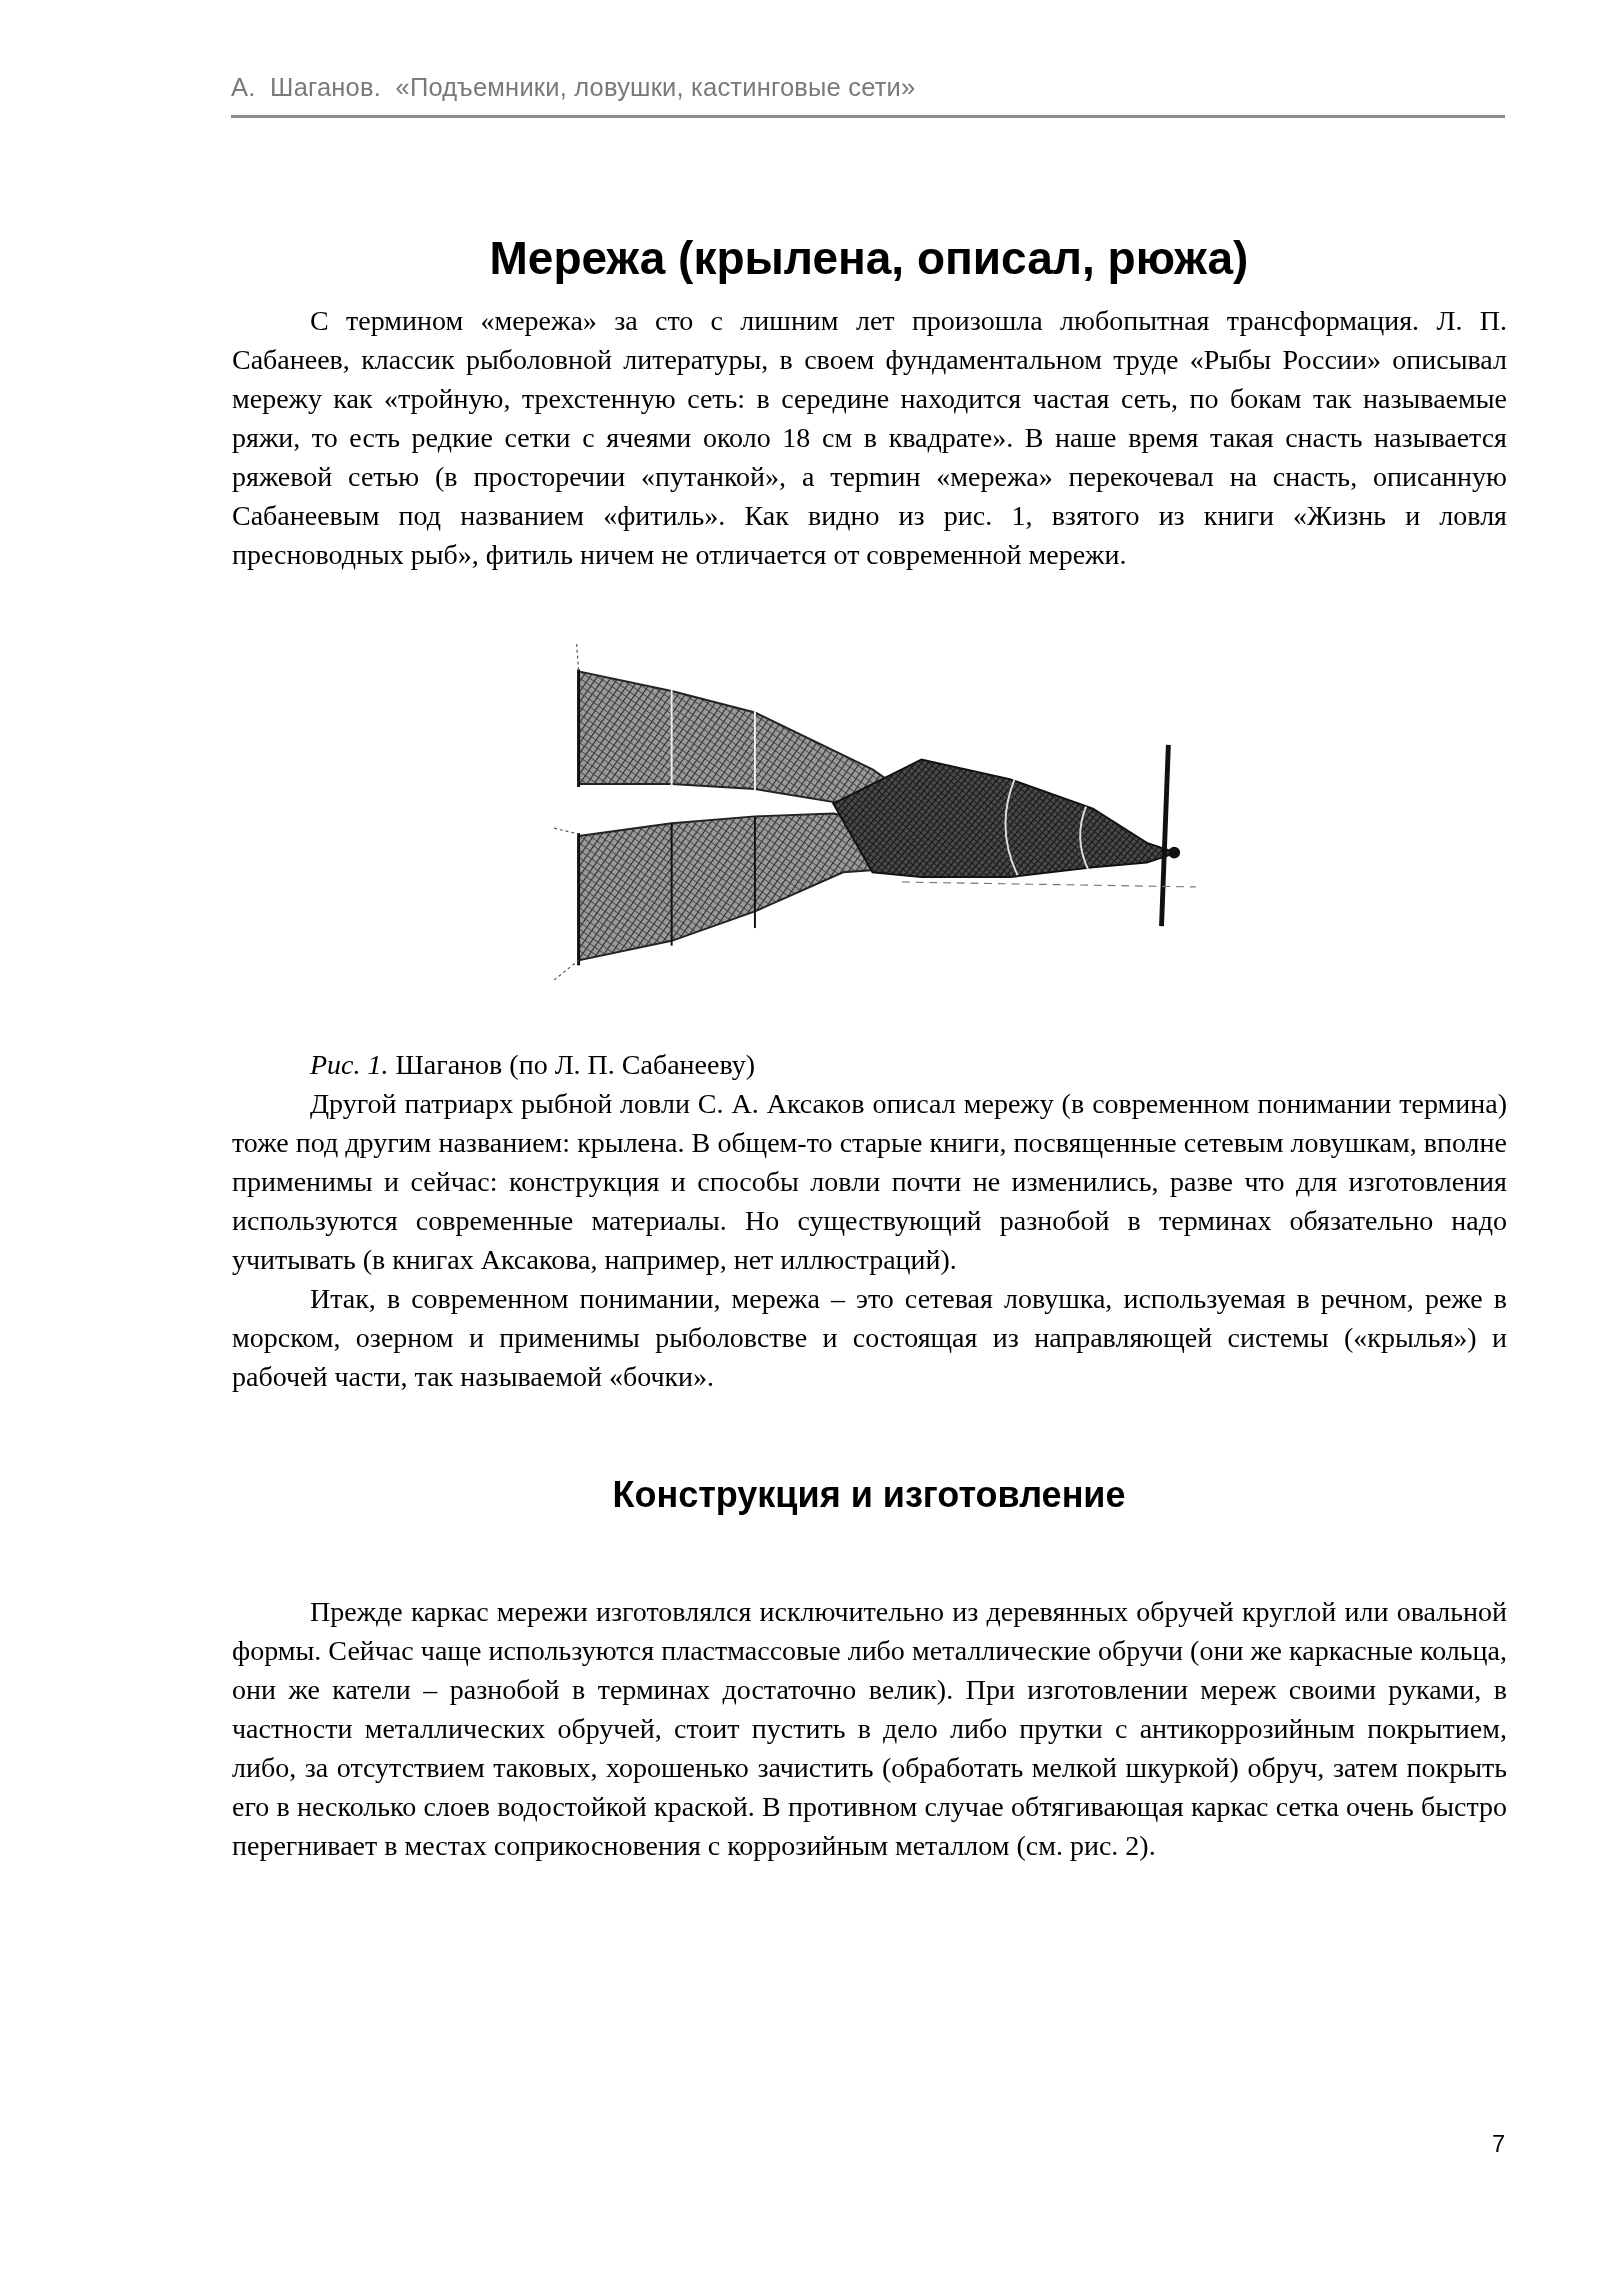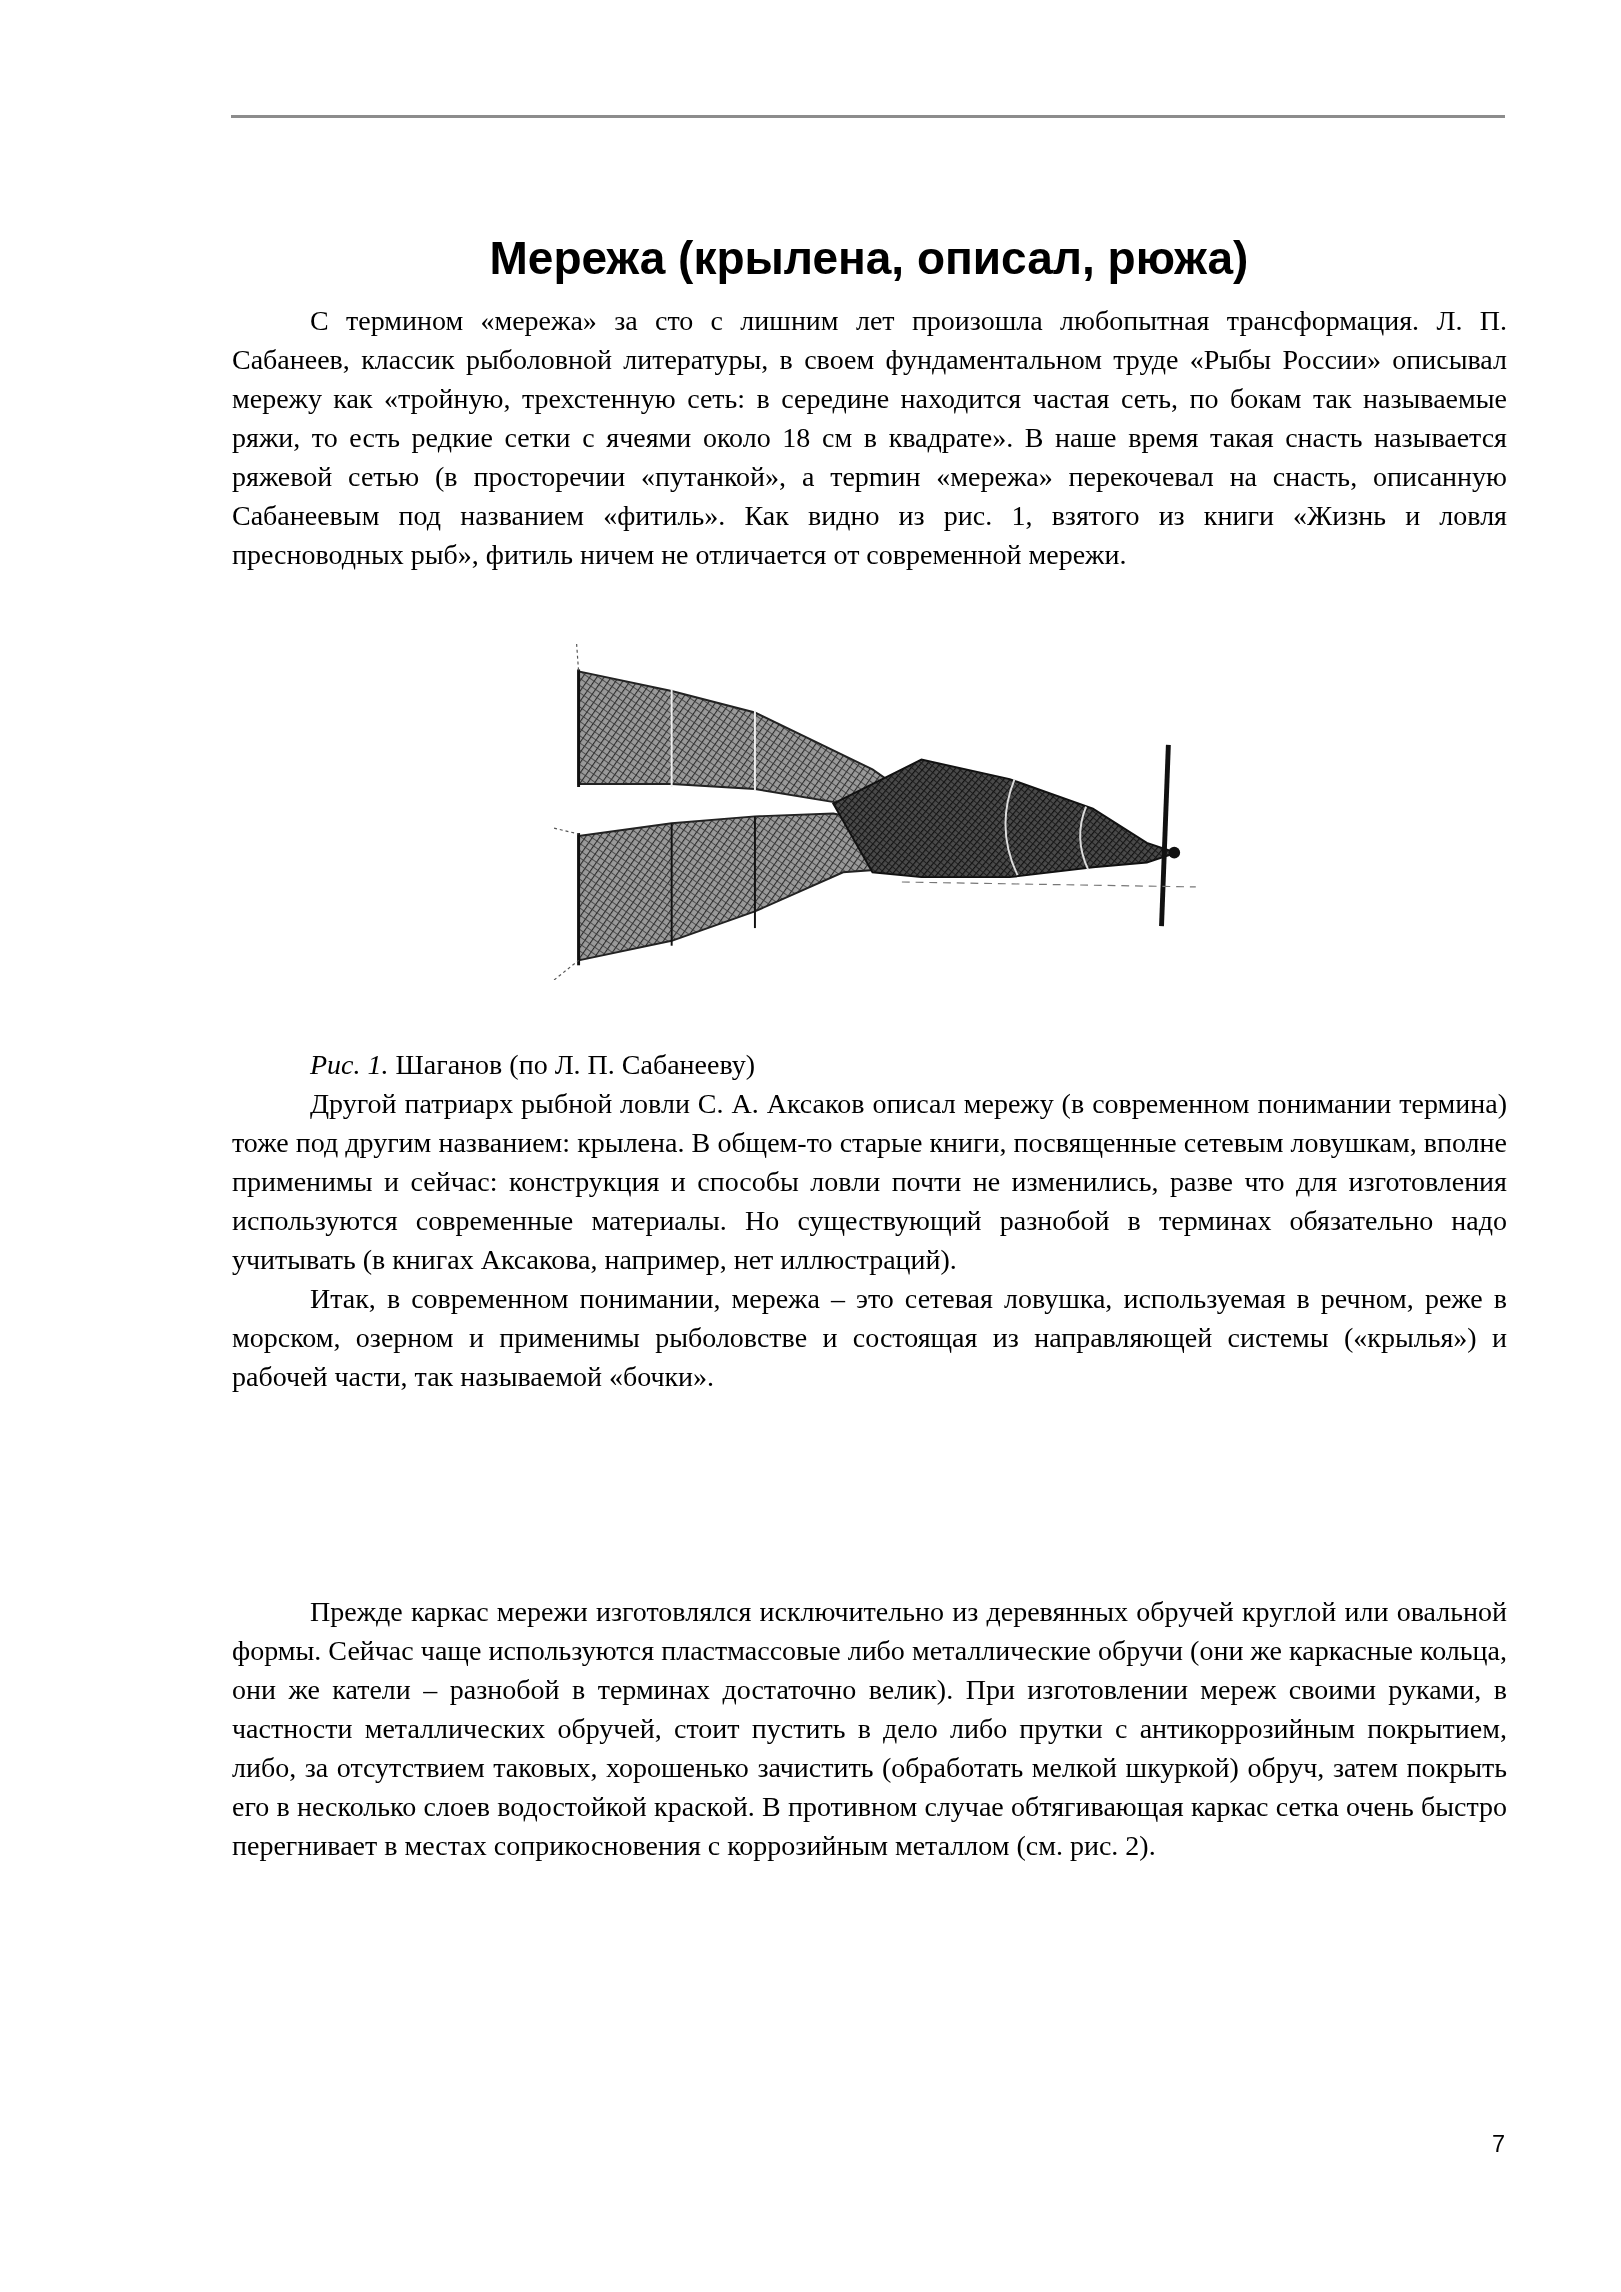--- a/index.html
+++ b/index.html
@@ -65,20 +65,21 @@
     .page-number {
       position: absolute; left: 1492px; top: 2131px;
       font-family: "Liberation Sans", sans-serif; font-size: 23.5px; color: #000;
     }
   </style>
 </head>
 <body>
 
 <div class="page">
 
+  <div class="running-header">А.  Шаганов.  «Подъемники, ловушки, кастинговые сети»</div>
   <div class="header-rule"></div>
 
   <div class="h1">Мережа (крылена, описал, рюжа)</div>
 
   <div class="body-block" id="block1">
     <p>С термином «мережа» за сто с лишним лет произошла любопытная трансформация. Л. П. Сабанеев, классик рыболовной литературы, в своем фундаментальном труде «Рыбы России» описывал мережу как «тройную, трехстенную сеть: в середине находится частая сеть, по бокам так называемые ряжи, то есть редкие сетки с ячеями около 18 см в квадрате». В наше время такая снасть называется ряжевой сетью (в просторечии «путанкой», а тер­mин «мережа» перекочевал на снасть, описанную Сабанеевым под названием «фитиль». Как видно из рис. 1, взятого из книги «Жизнь и ловля пресноводных рыб», фитиль ничем не отличается от современной мережи.</p>
   </div>
 
   <div class="figure">
     <svg width="647" height="338" viewBox="0 0 660 345">
@@ -119,20 +120,21 @@
       <line x1="28" y1="2" x2="30" y2="30" stroke="#555" stroke-width="1.2" stroke-dasharray="3 3"></line>
     </svg>
   </div>
 
   <div class="body-block" id="block2">
     <p class="caption"><em>Рис. 1.</em><span> Шаганов (по Л. П. Сабанееву)</span></p>
     <p>Другой патриарх рыбной ловли С. А. Аксаков описал мережу (в современном понима­нии термина) тоже под другим названием: крылена. В общем-то старые книги, посвященные сетевым ловушкам, вполне применимы и сейчас: конструкция и способы ловли почти не изменились, разве что для изготовления используются современные материалы. Но суще­ствующий разнобой в терминах обязательно надо учитывать (в книгах Аксакова, например, нет иллюстраций).</p>
     <p>Итак, в современном понимании, мережа – это сетевая ловушка, используемая в реч­ном, реже в морском, озерном и применимы рыболовстве и состоящая из направляющей системы («крылья») и рабочей части, так называемой «бочки».</p>
   </div>
 
+  <div class="h2">Конструкция и изготовление</div>
 
   <div class="body-block" id="block3">
     <p>Прежде каркас мережи изготовлялся исключительно из деревянных обручей круг­лой или овальной формы. Сейчас чаще используются пластмассовые либо металлические обручи (они же каркасные кольца, они же катели – разнобой в терминах достаточно велик). При изготовлении мереж своими руками, в частности металлических обручей, стоит пустить в дело либо прутки с антикоррозийным покрытием, либо, за отсутствием таковых, хоро­шенько зачистить (обработать мелкой шкуркой) обруч, затем покрыть его в несколько слоев водостойкой краской. В противном случае обтягивающая каркас сетка очень быстро пере­гнивает в местах соприкосновения с коррозийным металлом (см. рис. 2).</p>
   </div>
 
 
   <div class="page-number">7</div>
 </div>
 
 

